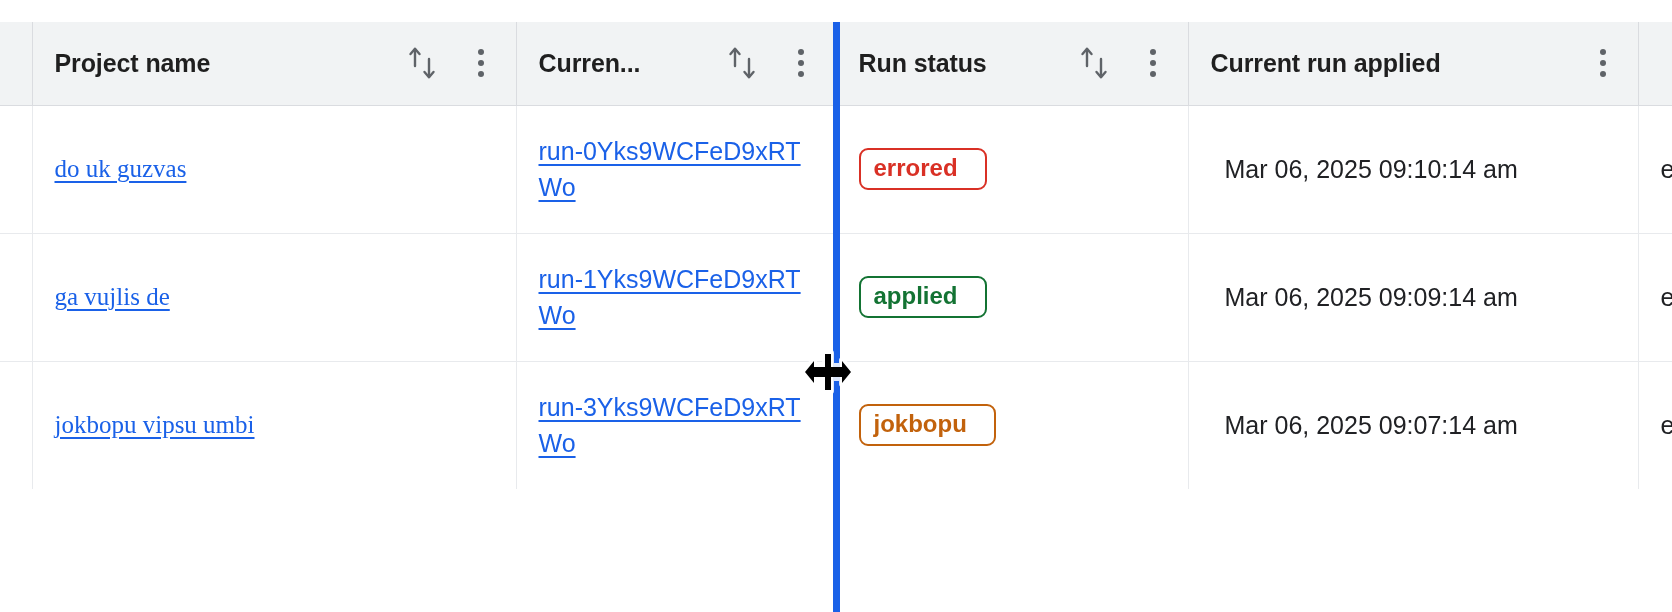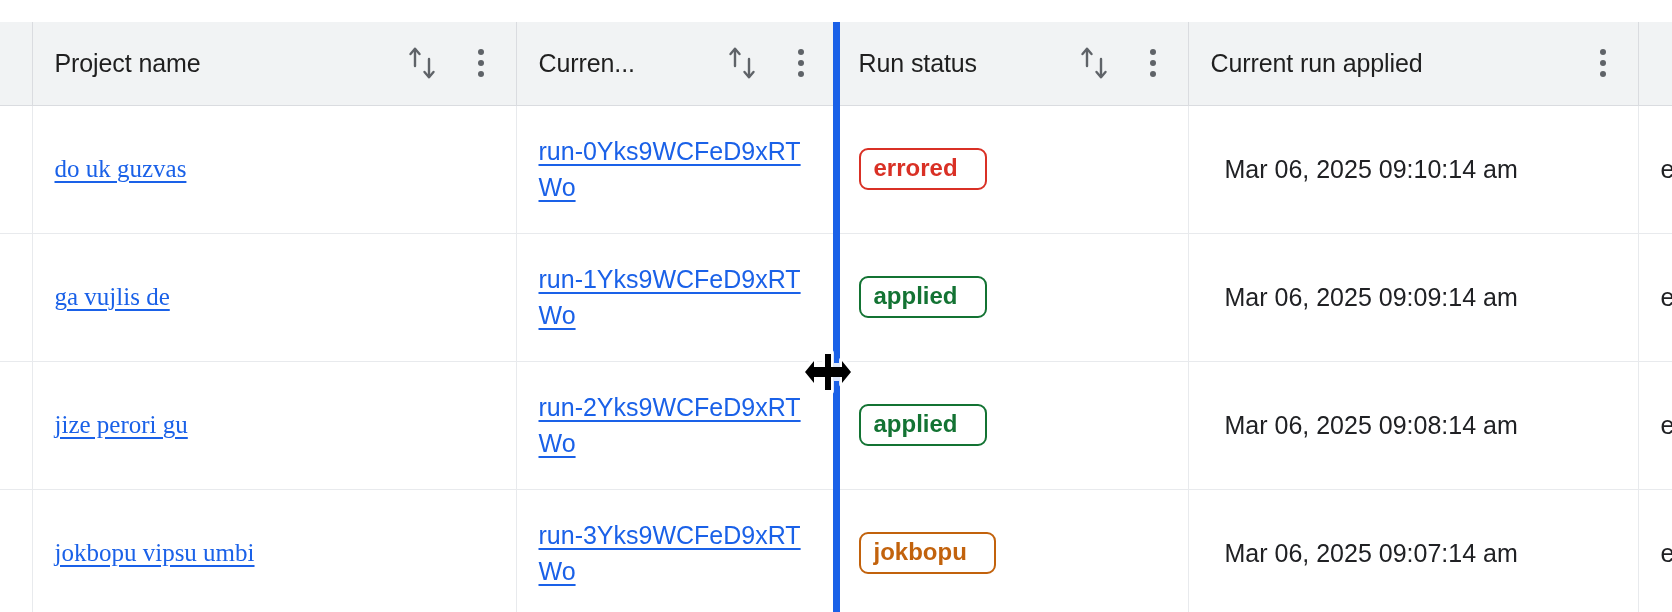--- a/index.html
+++ b/index.html
@@ -41,21 +41,21 @@
   
   thead th {
     background: #f1f3f4;
     border-bottom: 1px solid #dadce0;
     border-right: 1px solid #dadce0;
     height: 83px;
     box-sizing: border-box;
     padding: 0 22px;
     vertical-align: middle;
     font-size: 25px;
-    font-weight: 400;
+    font-weight: 700;
     color: #1f1f1f;
     text-align: left;
     white-space: nowrap;
     overflow: hidden;
   }
   thead th.gutter {
     padding: 0;
     border-right: 1px solid #dadce0;
   }
 
@@ -295,28 +295,20 @@
           <tr>
             <td class="gutter"></td>
             <td><span class="cell-link name">ga vujlis de</span></td>
             <td><span class="cell-link">run-1Yks9WCFeD9xRTWo</span></td>
             <td><span class="badge applied">applied</span></td>
             <td><span class="cell-date">Mar 06, 2025 09:09:14 am</span></td>
             <td><span class="cell-plain">e</span></td>
           </tr>
           <tr>
             <td class="gutter"></td>
-            <td><span class="cell-link name">jize perori gu</span></td>
-            <td><span class="cell-link">run-2Yks9WCFeD9xRTWo</span></td>
-            <td><span class="badge applied">applied</span></td>
-            <td><span class="cell-date">Mar 06, 2025 09:08:14 am</span></td>
-            <td><span class="cell-plain">e</span></td>
-          </tr>
-          <tr>
-            <td class="gutter"></td>
             <td><span class="cell-link name">jokbopu vipsu umbi</span></td>
             <td><span class="cell-link">run-3Yks9WCFeD9xRTWo</span></td>
             <td><span class="badge planned">jokbopu</span></td>
             <td><span class="cell-date">Mar 06, 2025 09:07:14 am</span></td>
             <td><span class="cell-plain">e</span></td>
           </tr>
         </tbody>
     </table>
   </div>
 

